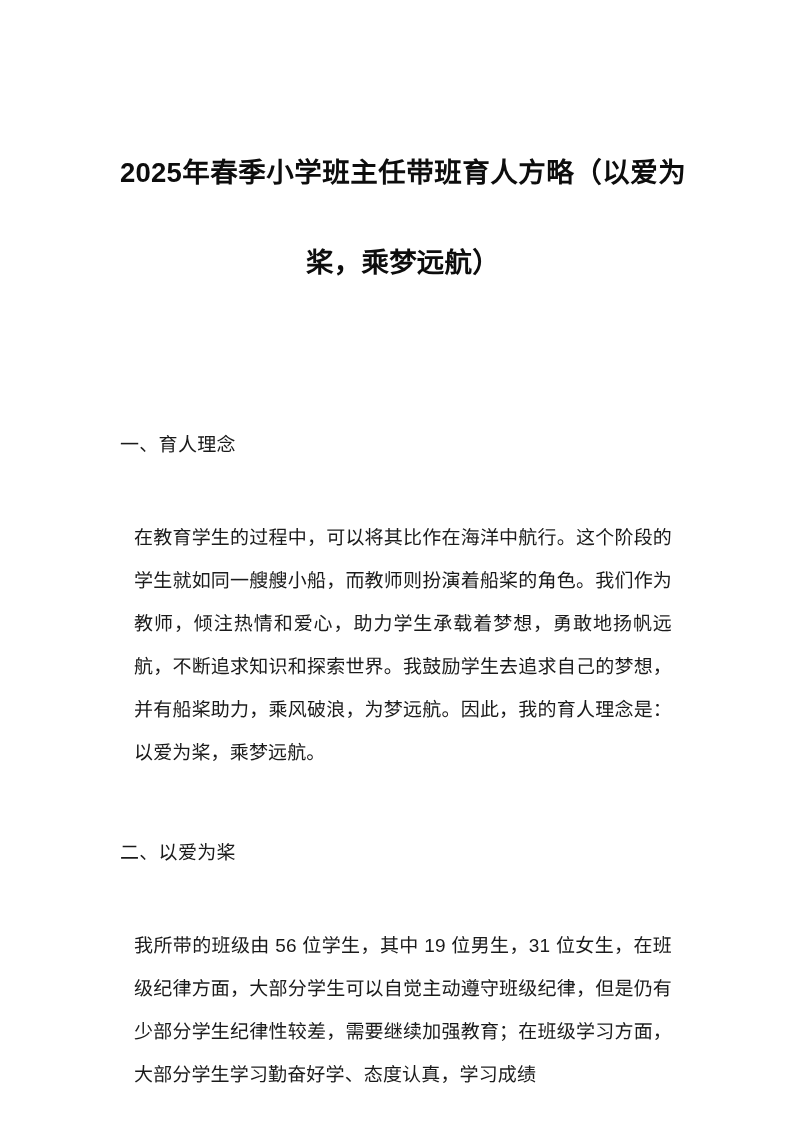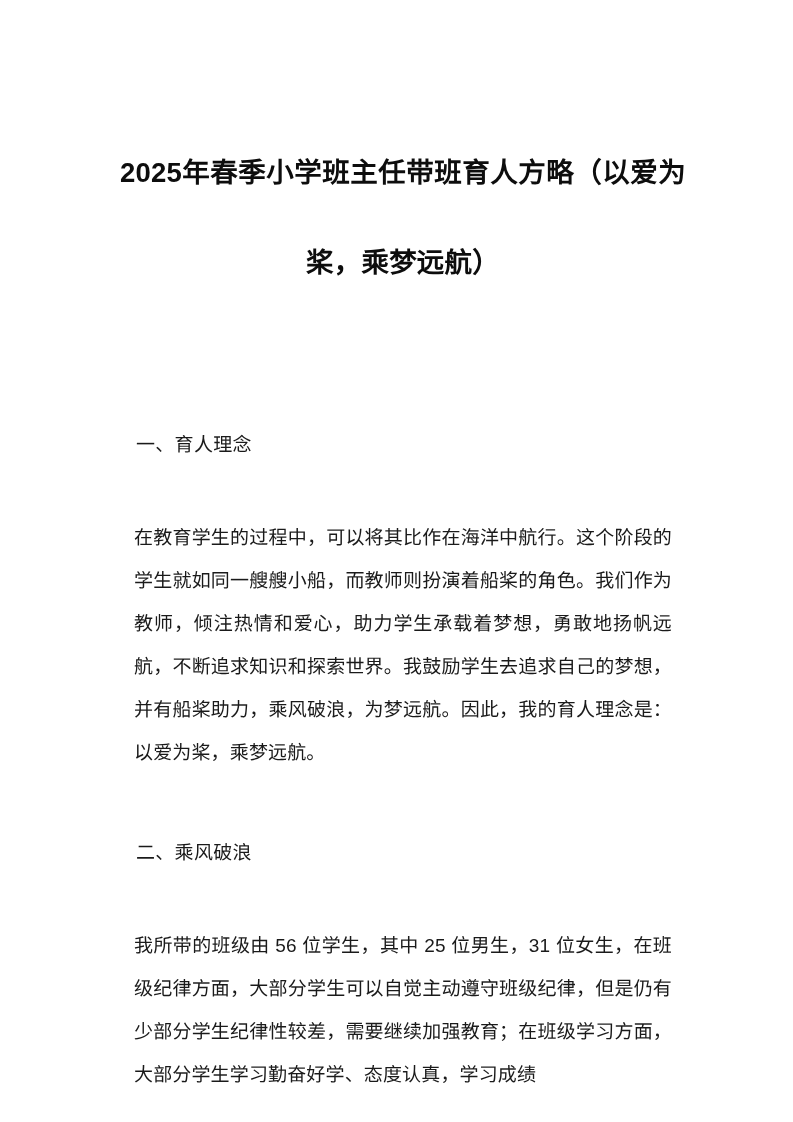--- a/index.html
+++ b/index.html
@@ -40,21 +40,21 @@
     line-height: 90px;
     color: #0d0d0d;
     text-align: justify;
     text-align-last: center;
     letter-spacing: 0.2px;
     word-break: break-all;
   }
 
   
   .section-heading {
-    margin: 16px;
+    margin: 0;
     font-size: 19px;
     font-weight: 400;
     line-height: 43px;
     color: #1a1a1a;
     letter-spacing: 0.3px;
     white-space: nowrap;
   }
 
   .heading-first {
     margin-top: 115px;
@@ -84,19 +84,19 @@
 <div id="page">
 
   <div id="doc-body">
 
     <h1 class="doc-title"><span>2025年春季小学班主任带班育人方略（以爱为桨，乘梦远航）</span></h1>
 
     <h2 class="section-heading heading-first">一、育人理念</h2>
 
     <p class="body-paragraph">在教育学生的过程中，可以将其比作在海洋中航行。这个阶段的学生就如同一艘艘小船，而教师则扮演着船桨的角色。我们作为教师，倾注热情和爱心，助力学生承载着梦想，勇敢地扬帆远航，不断追求知识和探索世界。我鼓励学生去追求自己的梦想，并有船桨助力，乘风破浪，为梦远航。因此，我的育人理念是：以爱为桨，乘梦远航。</p>
 
-    <h2 class="section-heading heading-next">二、乘风破浪</h2>
+    <h2 class="section-heading heading-next">二、以爱为桨</h2>
 
-    <p class="body-paragraph">我所带的班级由 56 位学生，其中 25 位男生，31 位女生，在班级纪律方面，大部分学生可以自觉主动遵守班级纪律，但是仍有少部分学生纪律性较差，需要继续加强教育；在班级学习方面，大部分学生学习勤奋好学、态度认真，学习成绩</p>
+    <p class="body-paragraph">我所带的班级由 56 位学生，其中 19 位男生，31 位女生，在班级纪律方面，大部分学生可以自觉主动遵守班级纪律，但是仍有少部分学生纪律性较差，需要继续加强教育；在班级学习方面，大部分学生学习勤奋好学、态度认真，学习成绩</p>
 
   </div>
 
 </div>
 
 </body></html>

